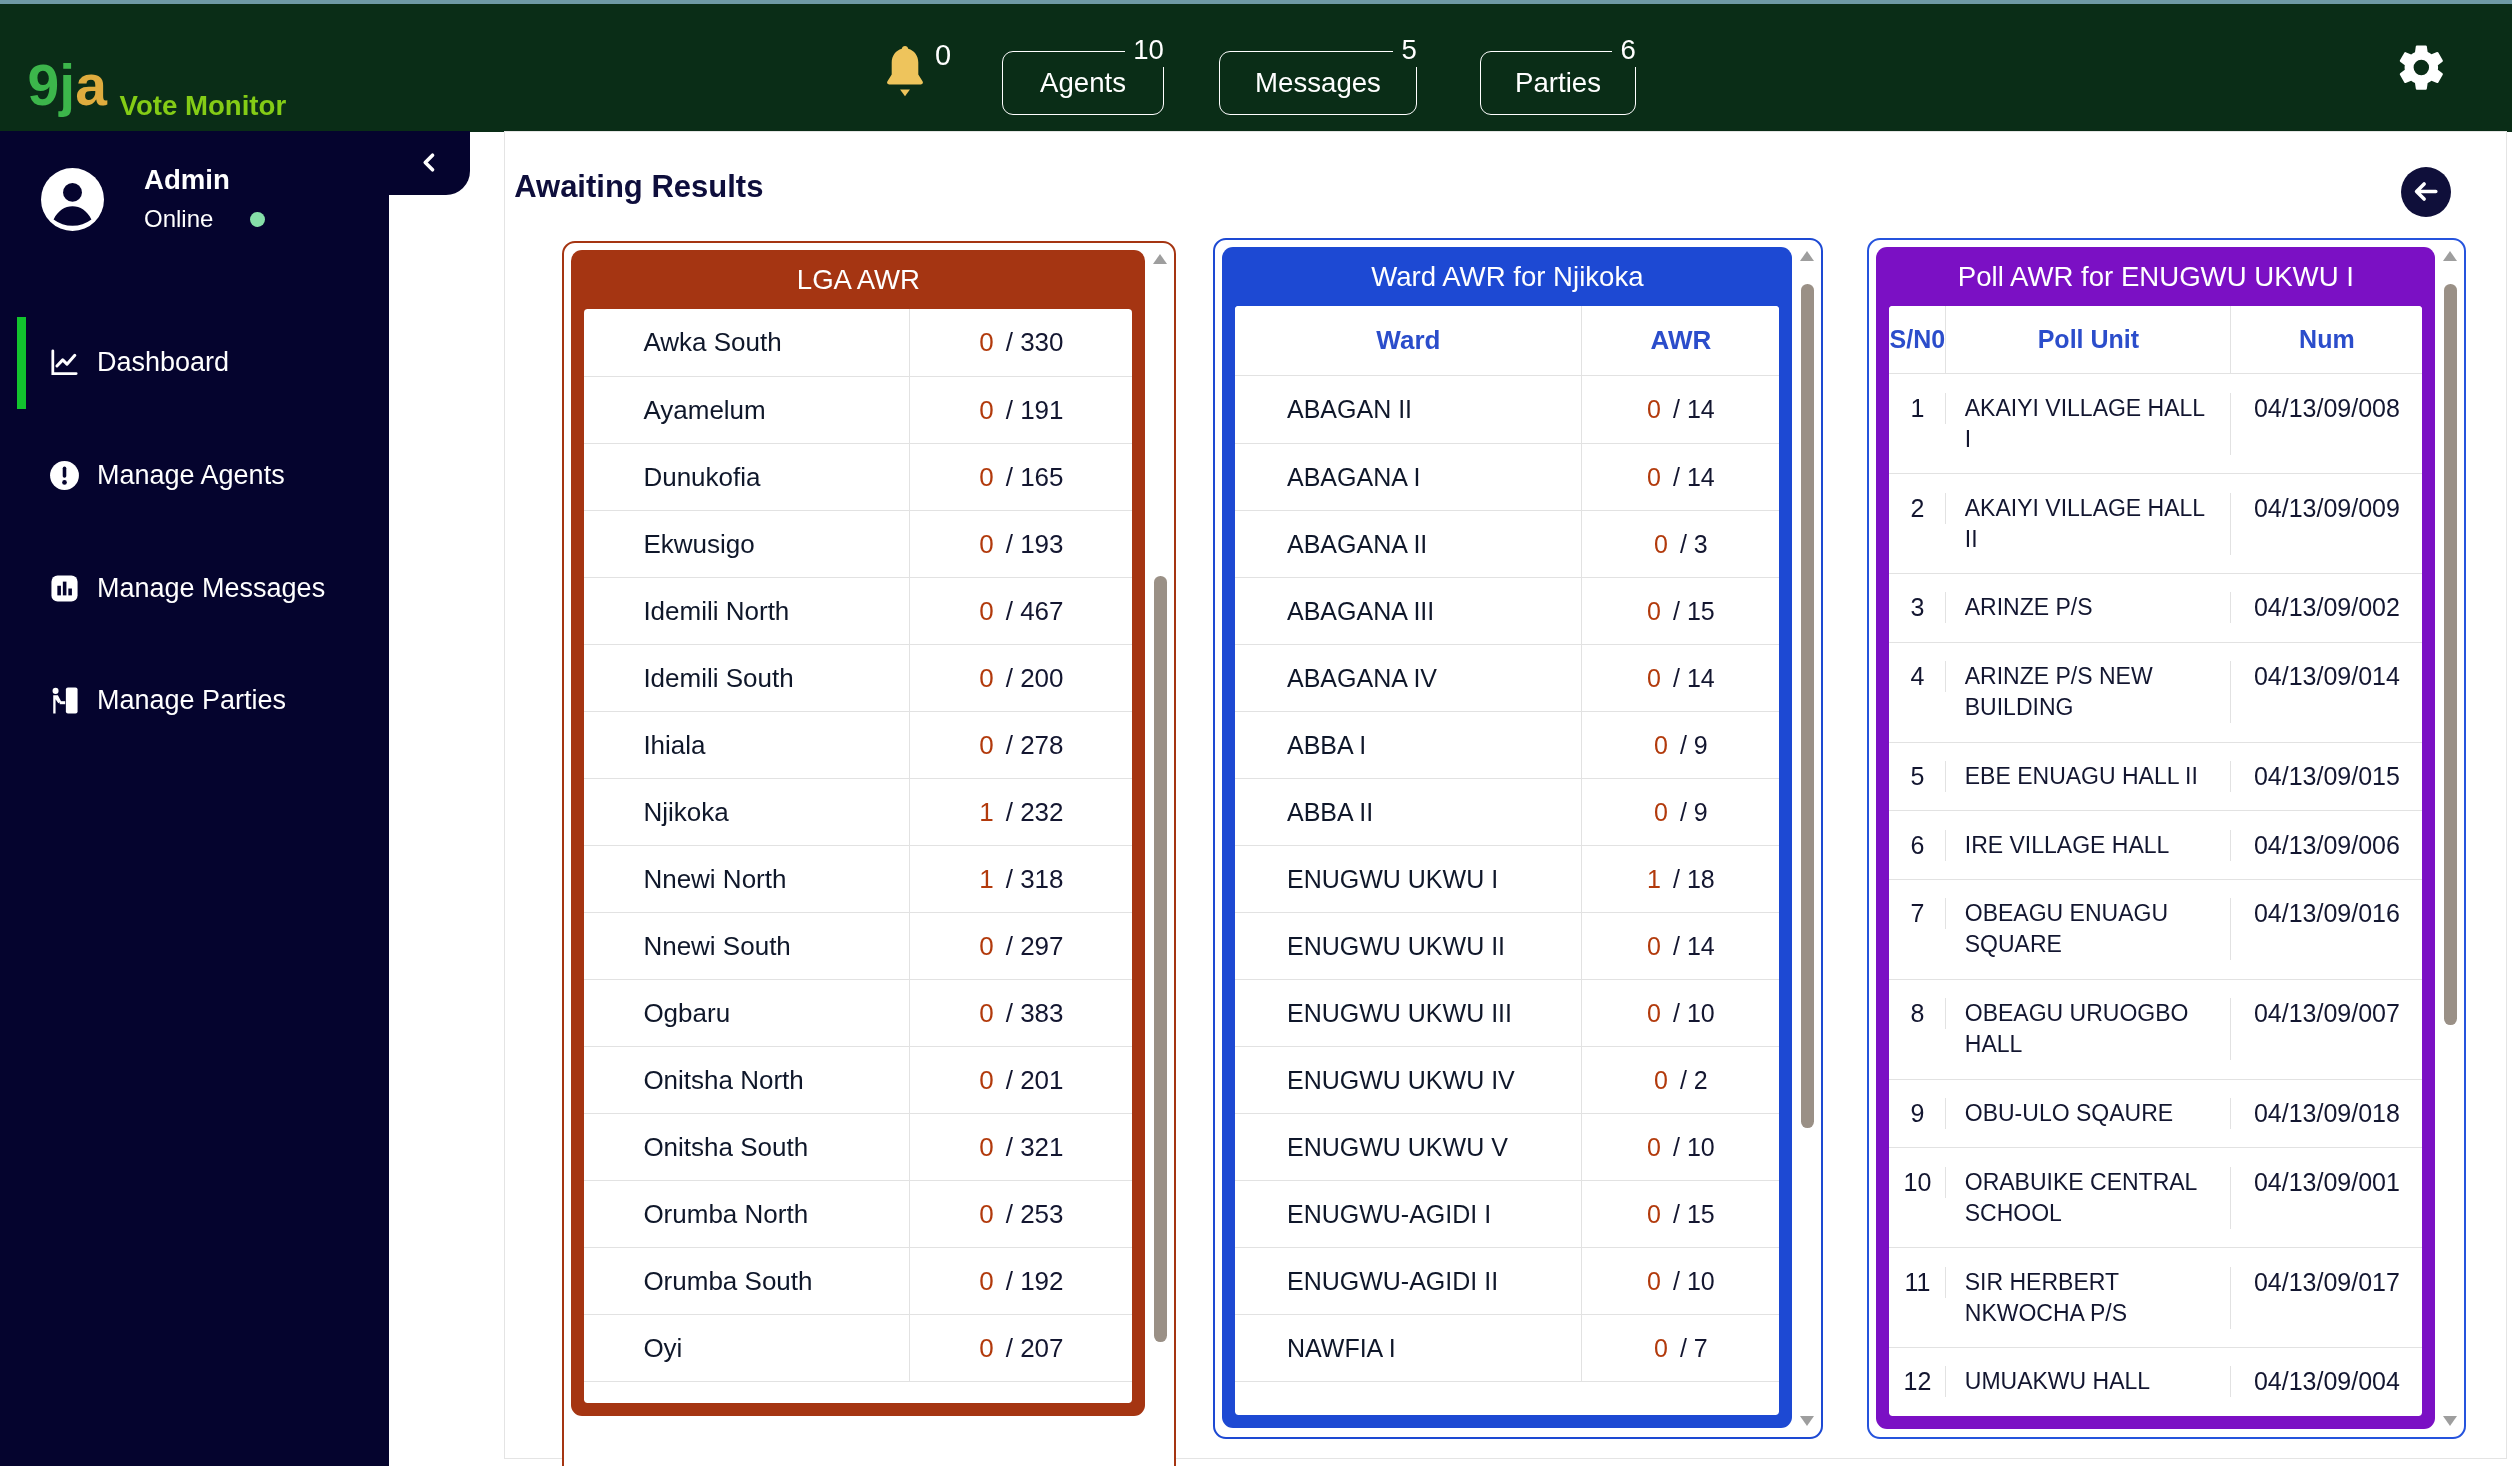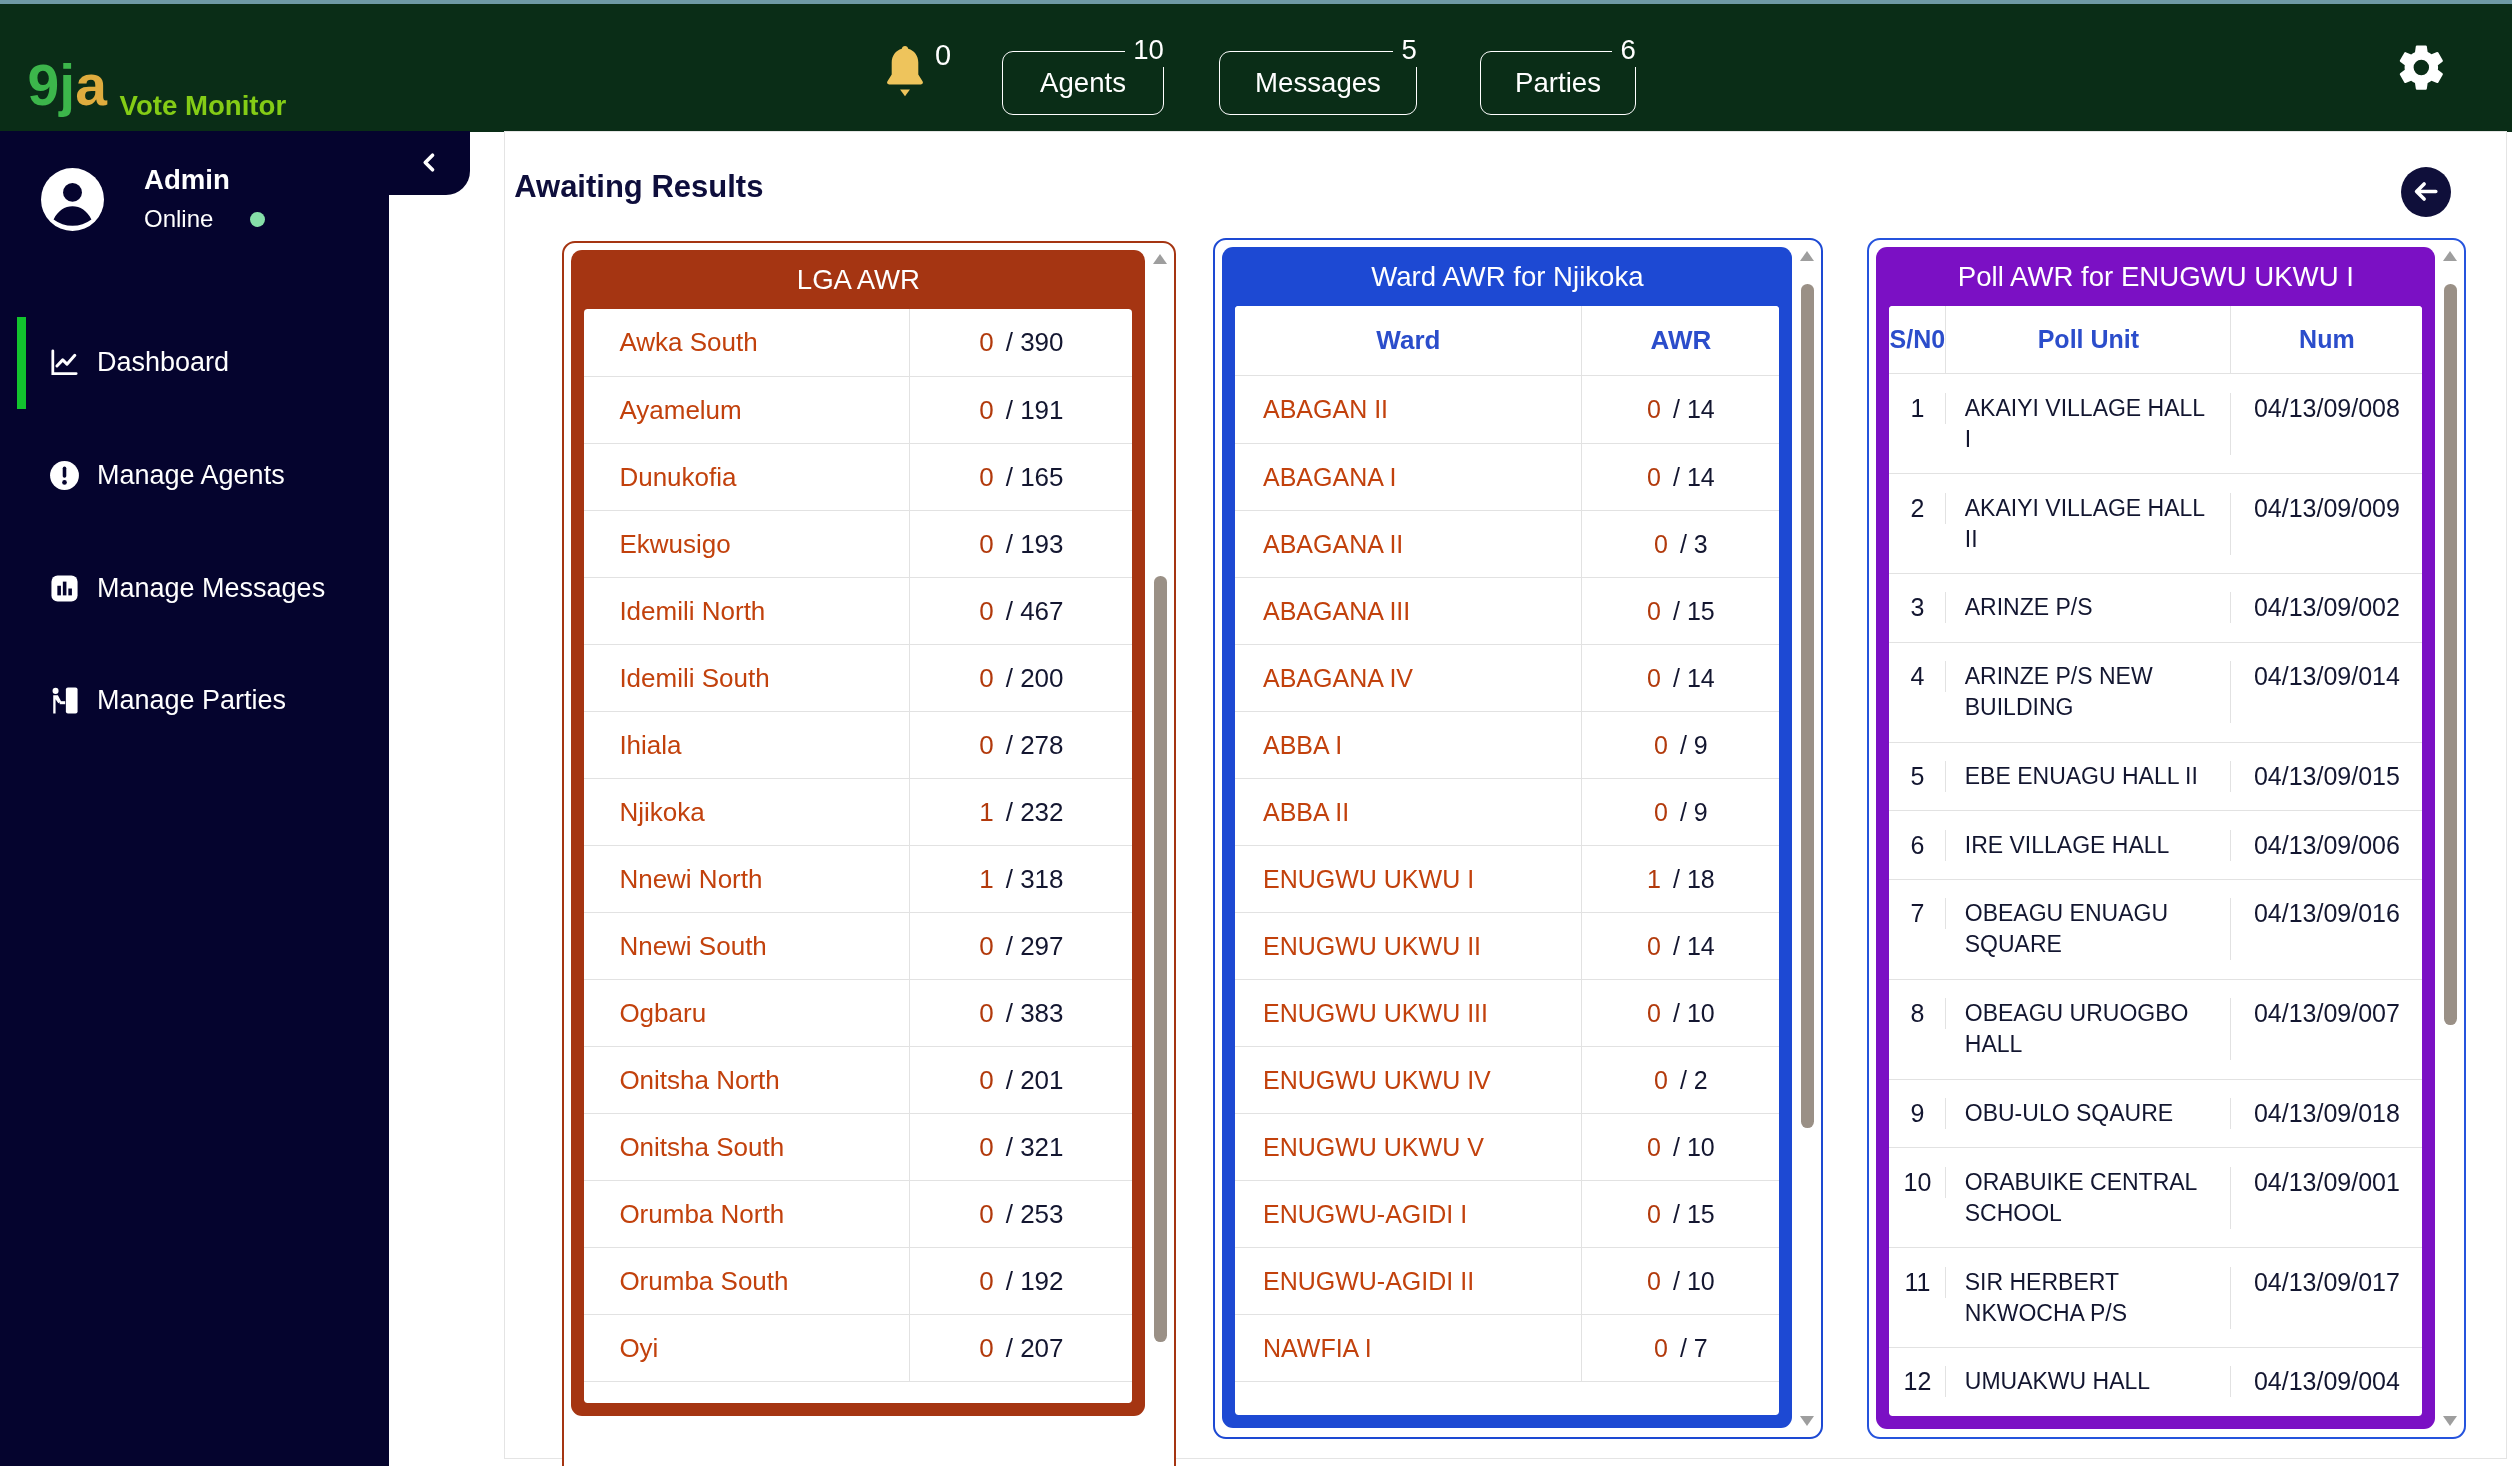--- a/index.html
+++ b/index.html
@@ -53,21 +53,21 @@
   .back-btn svg { position:absolute; left:8.3px; top:8.3px; }
 
   
   .panel { position:absolute; background:#fff; border-radius:13px; }
   .panel .frame { position:absolute; left:7.4px; top:7.4px; border-radius:11px; padding:0 13px 13px 13px; overflow:hidden; }
   .ptitle { height:59px; line-height:59px; text-align:center; color:#fff; font-size:27.6px; font-weight:500; white-space:nowrap; }
   .inner { background:#fff; border-radius:3.7px; overflow:hidden; }
   .trow { display:flex; align-items:center; }
   .trow + .trow { border-top:0.9px solid #e2e2e2; }
   .cell { display:flex; align-items:center; height:100%; }
-  .link { color:#c2410c; cursor:pointer; }
+  .link { color:#0f172a; cursor:pointer;margin-left:24px; }
   .num { color:#b23a0c; }
   .den { color:#131630; margin-left:12px; }
   .colrow { display:flex; border-bottom:0.9px solid #e2e2e2; background:#fff; }
   .colrow .hcell { display:flex; align-items:center; justify-content:center;
                    color:#2b4dcb; font-weight:bold; }
   .trow.empty { height:55px; }
 
   
   .lga { left:57px; top:109px; width:614px; height:1416px; border:2.8px solid #a53512; }
   .lga .frame { width:574px; background:#a53512; }
@@ -226,21 +226,21 @@
     <section class="panel lga">
       <div class="frame">
         <div class="ptitle">LGA AWR</div>
         <div class="inner" id="lga-body">
             <div class="trow">
      <div class="cell name">
        <span class="link">Awka South</span>
               </div>
      <div class="cell count">
        <span class="num">0</span>
-                <span class="den">/ 390</span>
+                <span class="den">/ 330</span>
               </div>
    </div>
             <div class="trow">
      <div class="cell name">
        <span class="link">Ayamelum</span>
               </div>
      <div class="cell count">
        <span class="num">0</span>
                 <span class="den">/ 191</span>
               </div>

